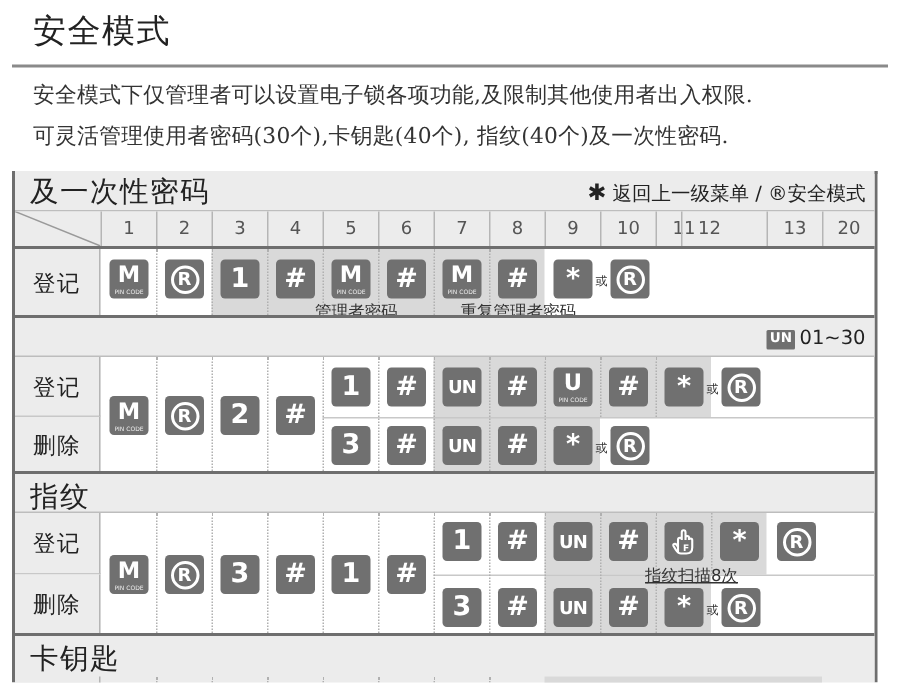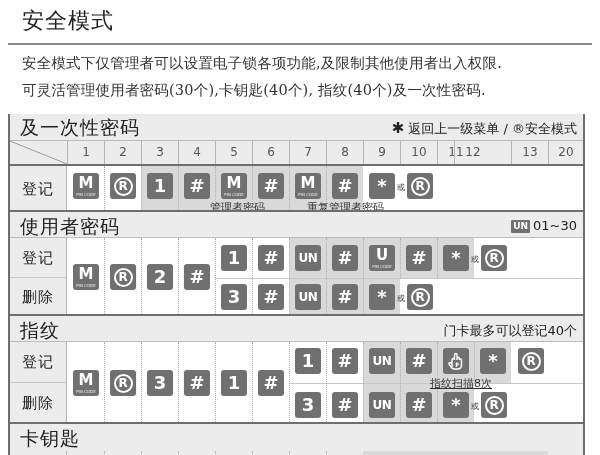--- a/index.html
+++ b/index.html
@@ -118,21 +118,20 @@
     </div>
   <div class="key" style="left:359px;top:57px;">
       <span class="big">*</span>
     </div>
   <div class="or" style="left:387px;top:66px;">或</div>
   <div class="key r" style="left:397px;top:57px;"><span class="circ">R</span></div>
   <div class="caption" style="left:200px;top:84px;">管理者密码</div>
   <div class="caption" style="left:265px;top:84px;margin-left:32px;">重复管理者密码</div>
 
   <div class="sec-head" style="top:94px;height:28px;">
-    <span class="sec-title" style="top:2px;">使用者密码</span>
     <span class="sec-note" style="top:6px;">
       <span class="unbadge">UN</span><span>01~30</span>
     </span>
   </div>
 
   <div class="labelcell" style="top:122px;height:40px;line-height:40px;border-bottom:1px solid #c8c8c8;">登记</div>
   <div class="labelcell" style="top:162px;height:38px;line-height:38px;">删除</div>
 
   <div class="shade" style="left:279px;top:122px;width:185px;height:40px;"></div>
   <div class="shade" style="left:279px;top:162px;width:111px;height:38px;"></div>
@@ -199,21 +198,20 @@
       <span class="big">#</span>
     </div>
   <div class="key" style="left:359px;top:168px;">
       <span class="big">*</span>
     </div>
   <div class="or" style="left:387px;top:177px;">或</div>
   <div class="key r" style="left:397px;top:168px;"><span class="circ">R</span></div>
 
   <div class="sec-head" style="top:198px;height:28px;">
     <span class="sec-title" style="top:2px;">指纹</span>
-    <span class="sec-note" style="top:6px;">门卡最多可以登记40个</span>
   </div>
 
   <div class="labelcell" style="top:226px;height:41px;line-height:41px;border-bottom:1px solid #c8c8c8;">登记</div>
   <div class="labelcell" style="top:267px;height:41px;line-height:41px;">删除</div>
 
   <div class="shade" style="left:353px;top:226px;width:148px;height:41px;"></div>
   <div class="shade" style="left:353px;top:267px;width:111px;height:41px;"></div>
   <div class="hline" style="left:279px;top:267px;width:294px;"></div>
 
   <div class="vdot" style="left:94px;top:226px;height:82px;"></div>

